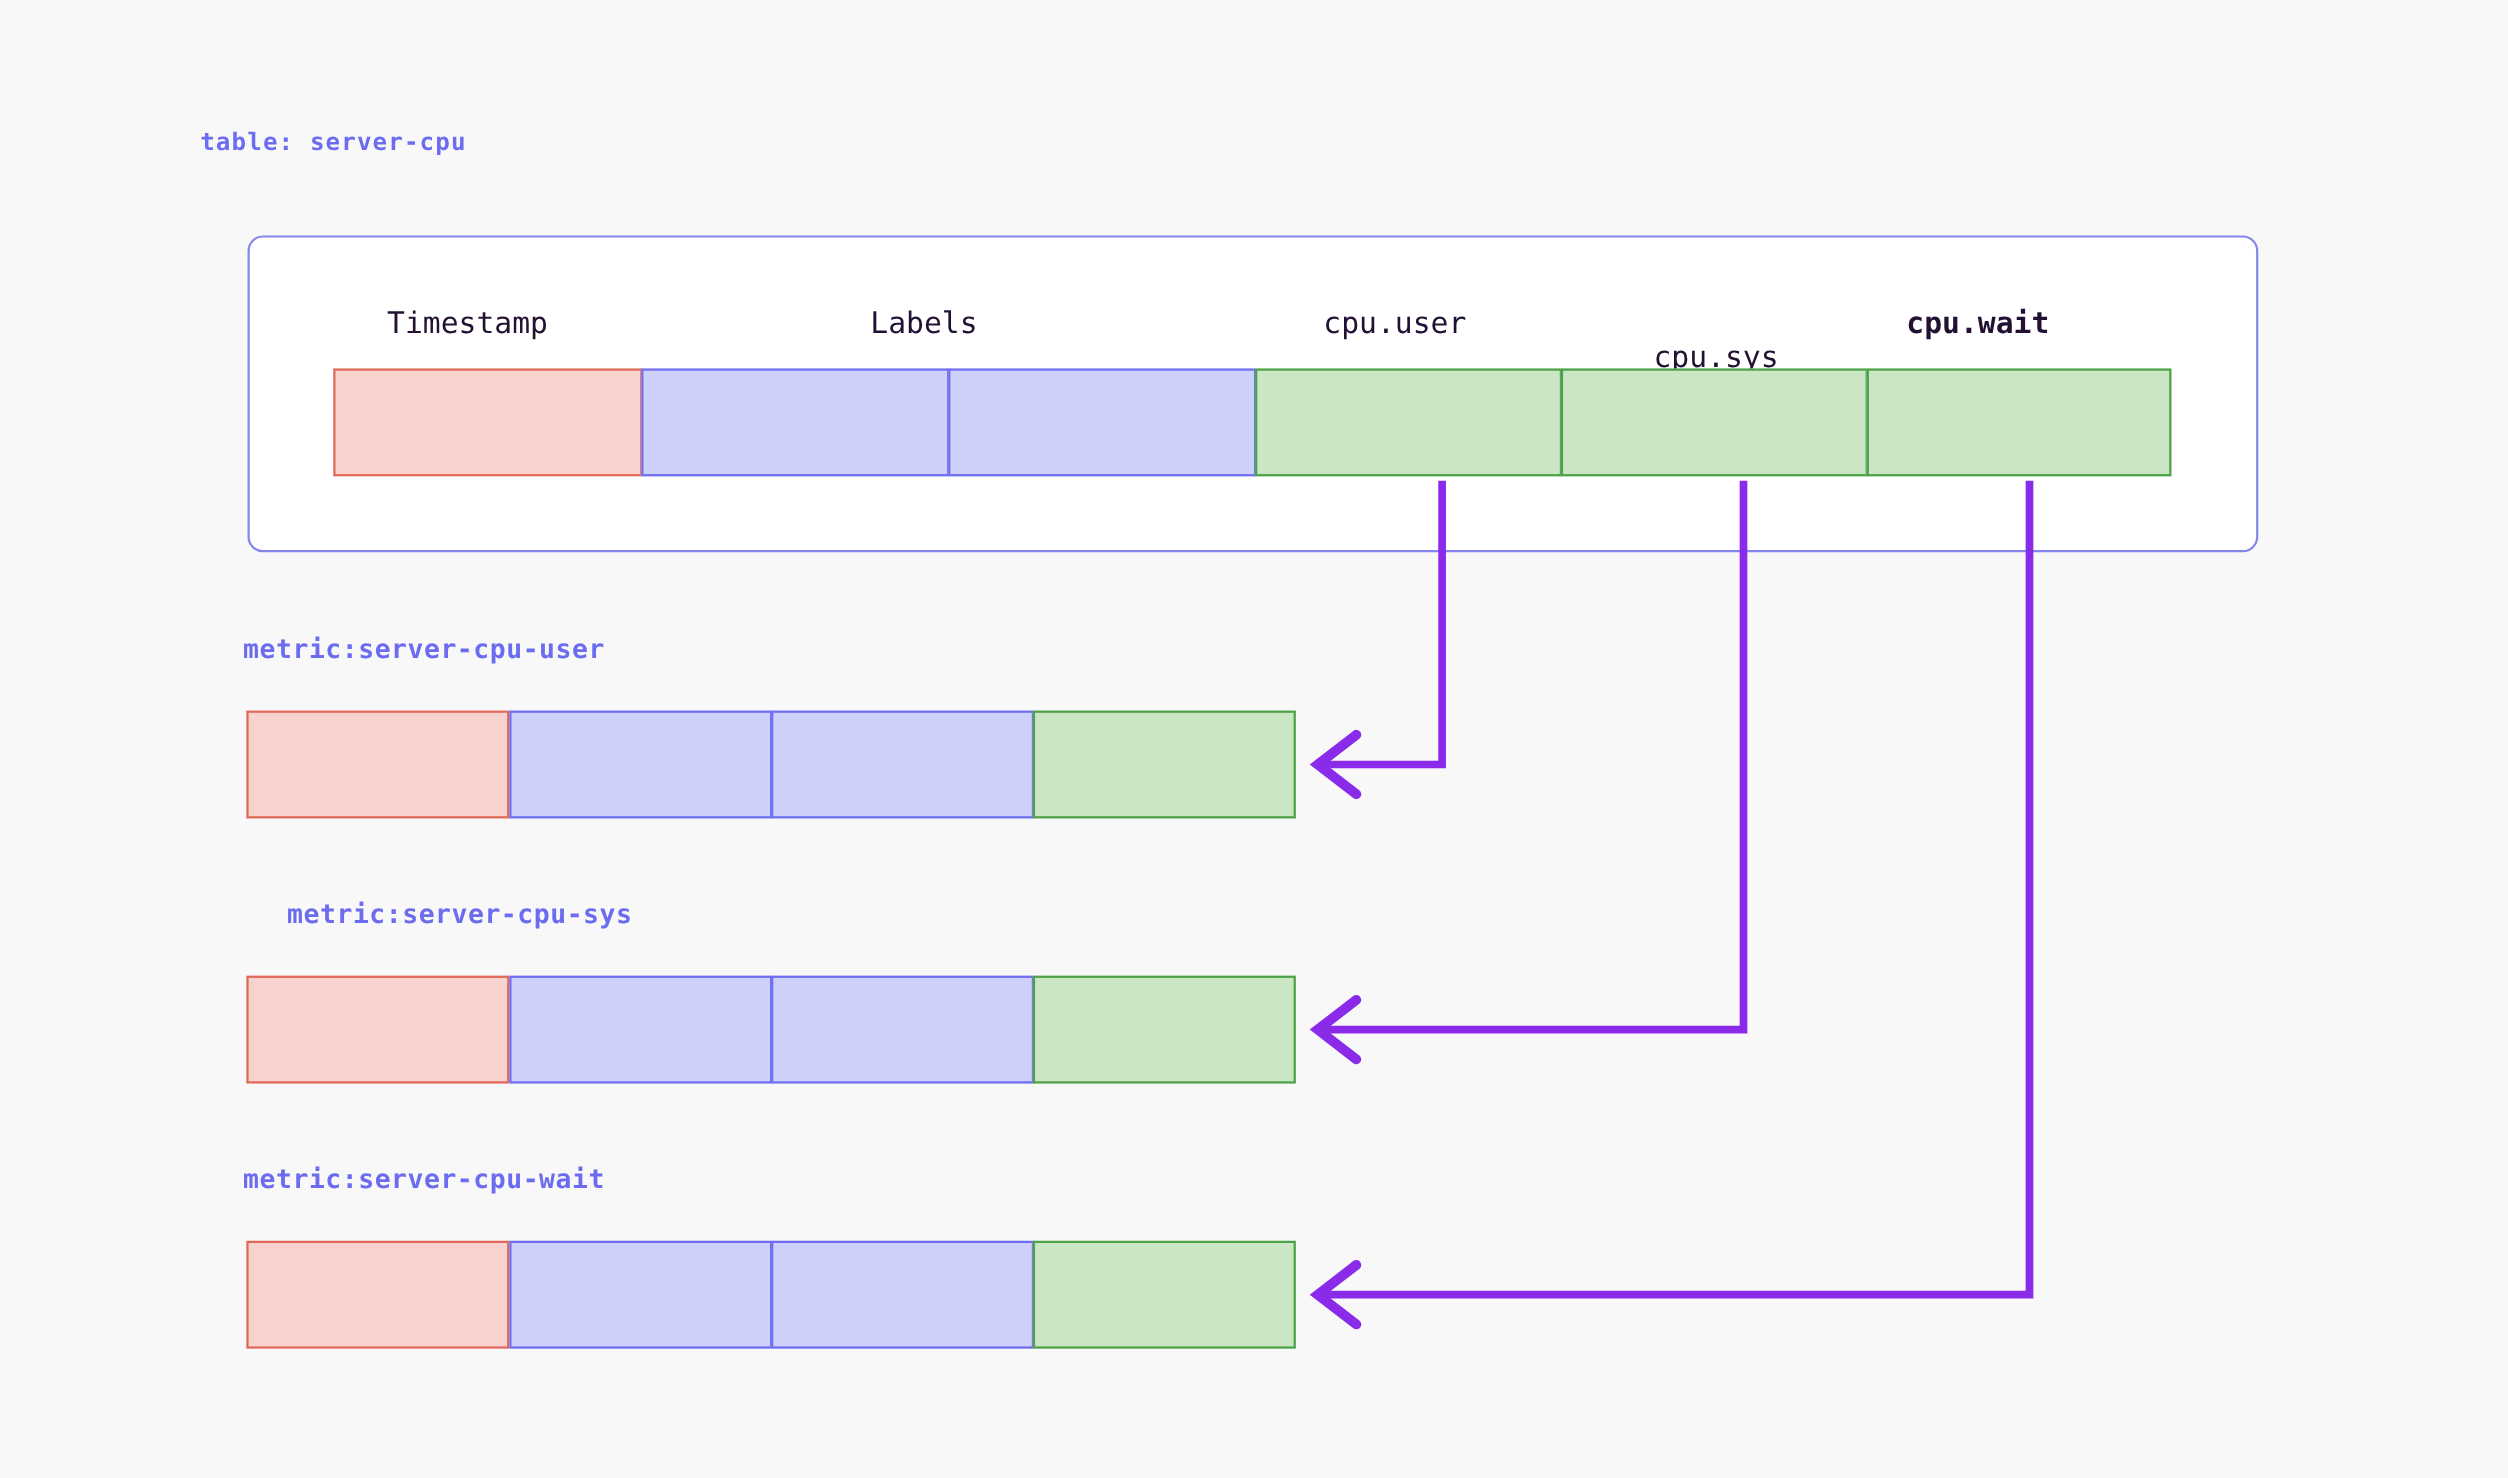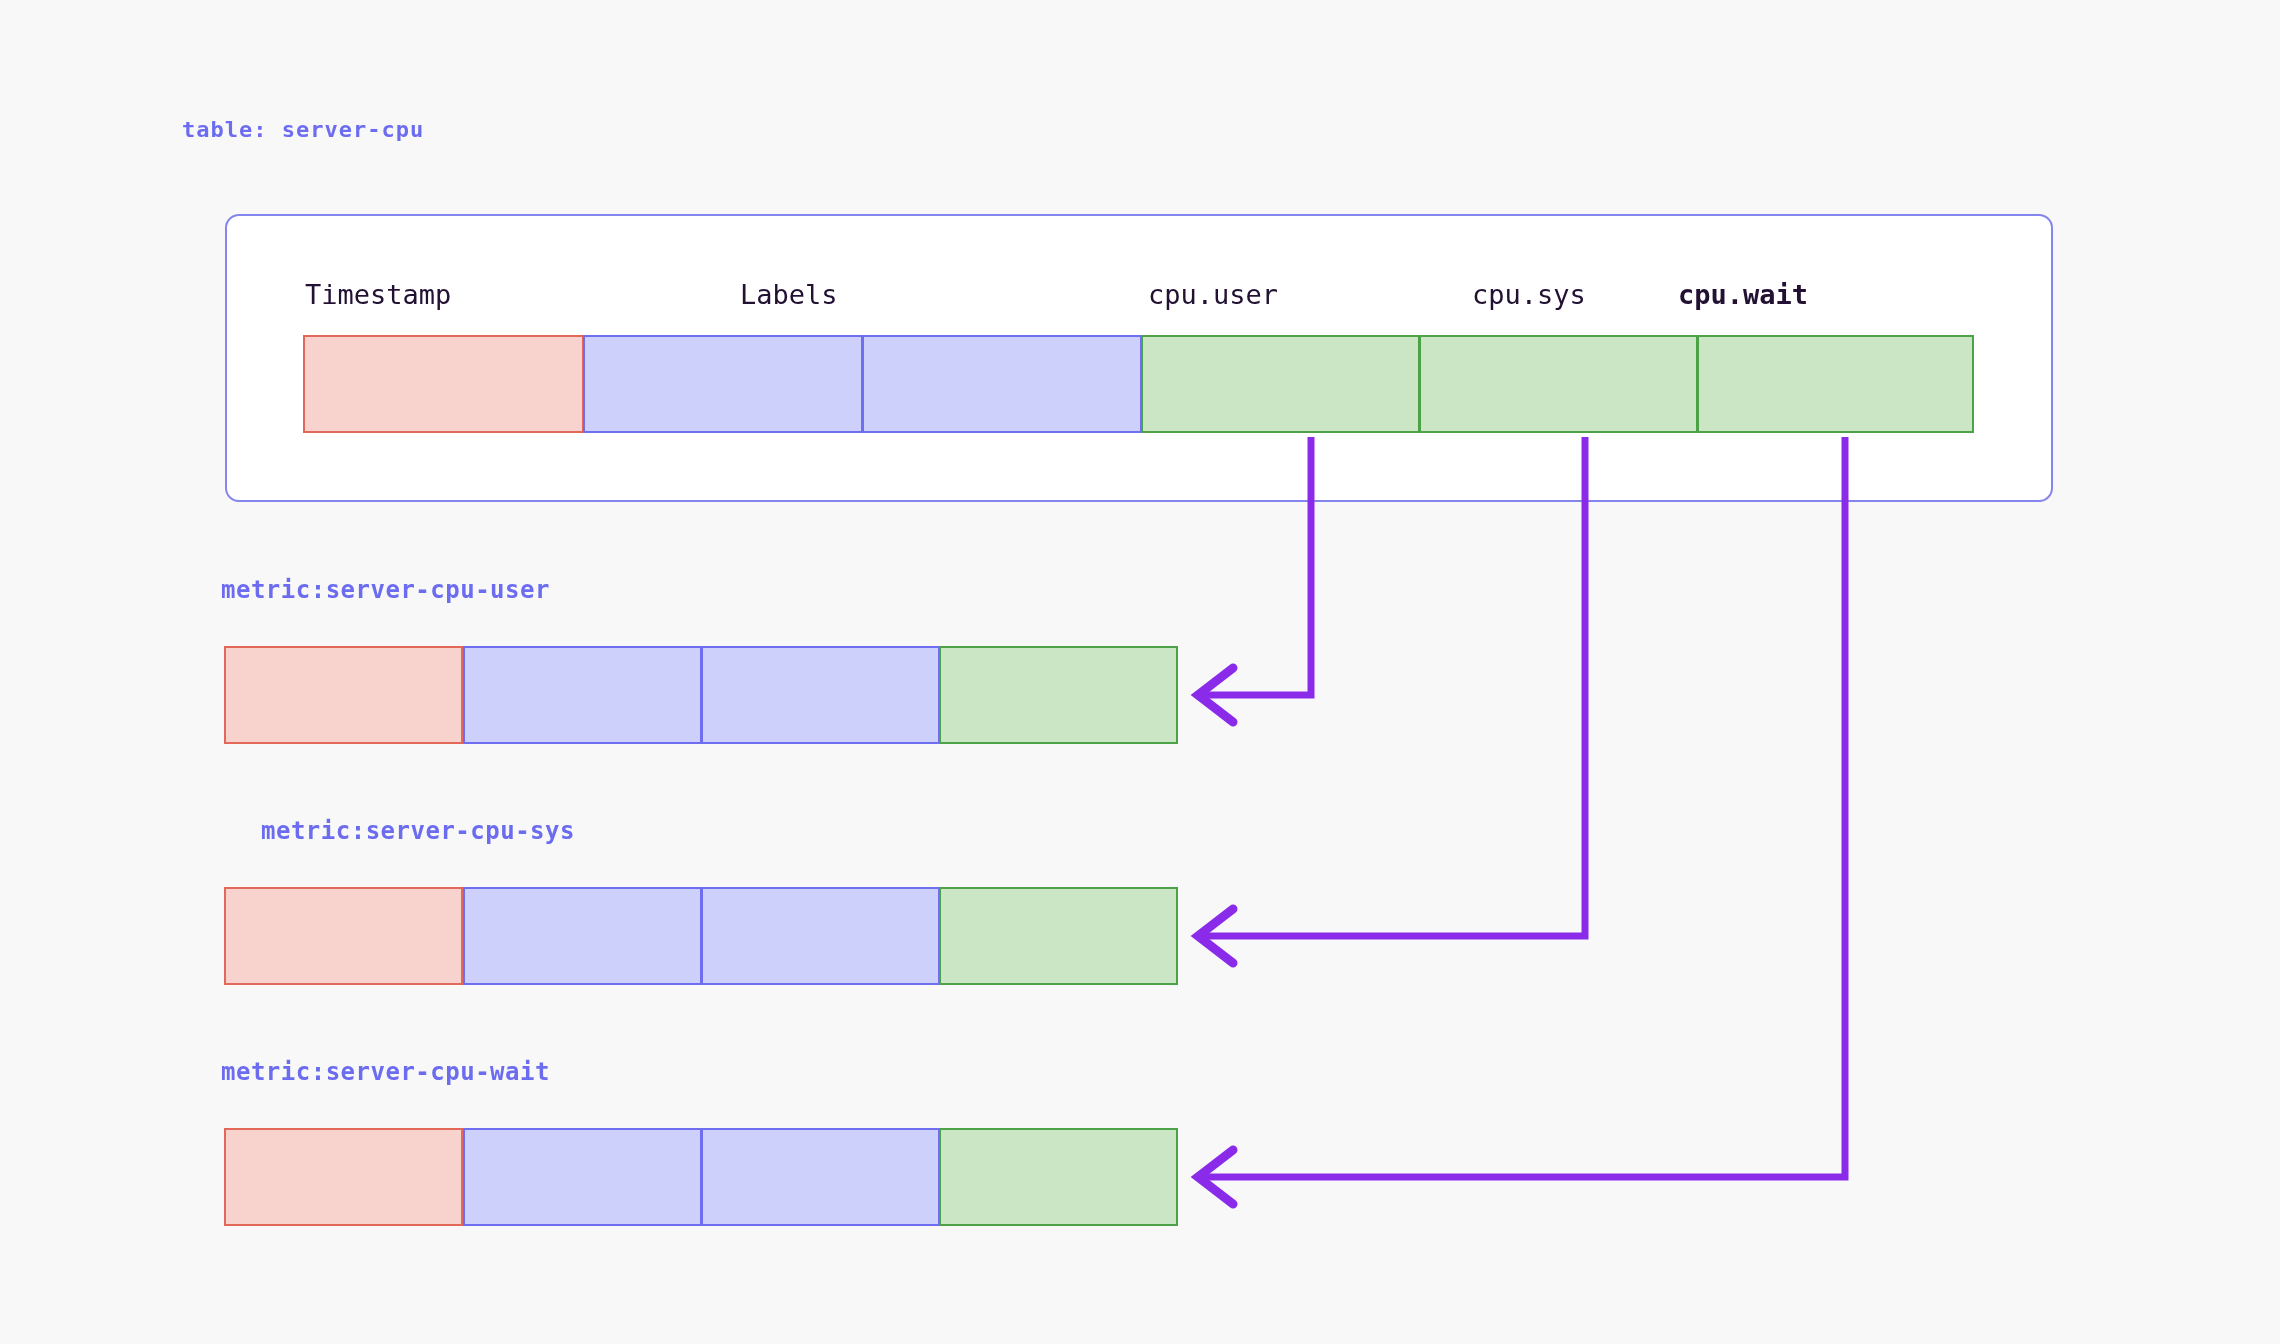--- a/index.html
+++ b/index.html
@@ -51,21 +51,21 @@
     border-radius: 14px;
     box-sizing: border-box;
   }
 
   
   .col-header {
     position: absolute;
     top: 279px;
     font-size: 27px;
     color: #221133;
-    text-align: left;
+    text-align: center;
     white-space: pre;
   }
 
   
   .cell {
     position: absolute;
     box-sizing: border-box;
     border-width: 2px;
     border-style: solid;
   }
@@ -88,21 +88,21 @@
 
 <div id="stage">
 
   <div class="table-title">table: server-cpu</div>
 
   <div class="table-card"></div>
 
   <div class="col-header" style="left:305px; width:240px;">Timestamp</div>
   <div class="col-header" style="left:740px; width:200px;">Labels</div>
   <div class="col-header" style="left:1148px; width:240px;">cpu.user</div>
-  <div class="col-header" style="left:1472px; width:240px;">cpu.sys</div>
+  <div class="col-header" style="left:1440px; width:240px;margin-top:31px;">cpu.sys</div>
   <div class="col-header" style="left:1678px; width:240px;font-weight:bold;">cpu.wait</div>
 
   <div class="cell pink" style="left:303px;  top:335px; width:281px;  height:98px;"></div>
   <div class="cell blue" style="left:583px;  top:335px; width:280px;  height:98px;"></div>
   <div class="cell blue" style="left:862px;  top:335px; width:280px;  height:98px;"></div>
   <div class="cell green" style="left:1141px; top:335px; width:279px;  height:98px;"></div>
   <div class="cell green" style="left:1419px; top:335px; width:279px;  height:98px;"></div>
   <div class="cell green" style="left:1697px; top:335px; width:277px;  height:98px;"></div>
 
   <div class="metric-title" style="left:221px; top:576px;">metric:server-cpu-user</div>

